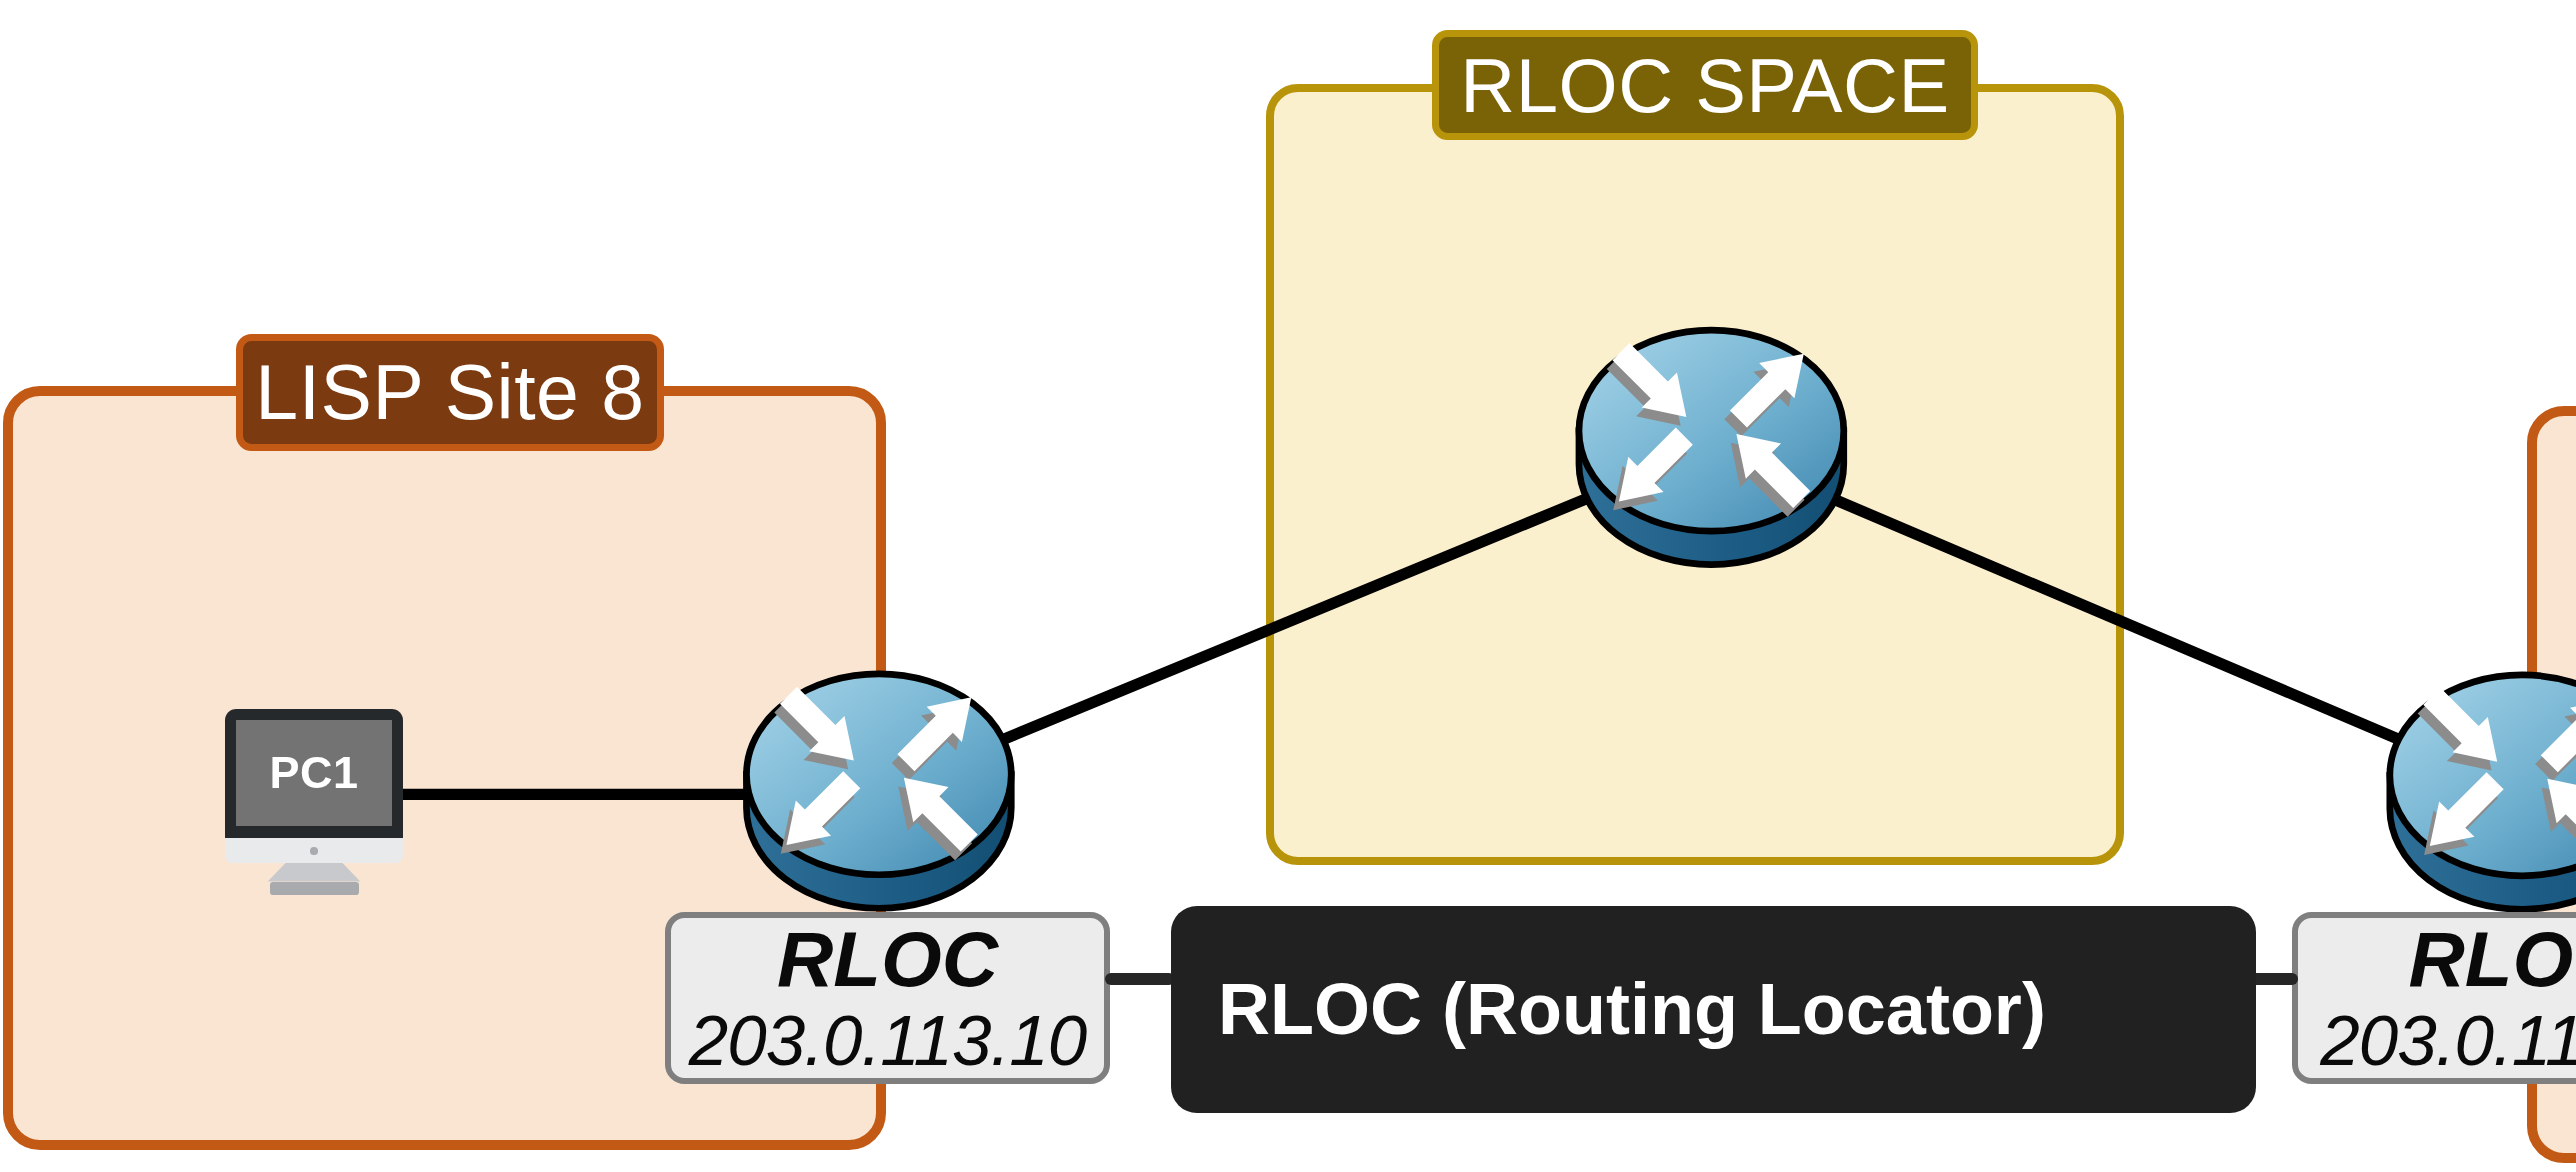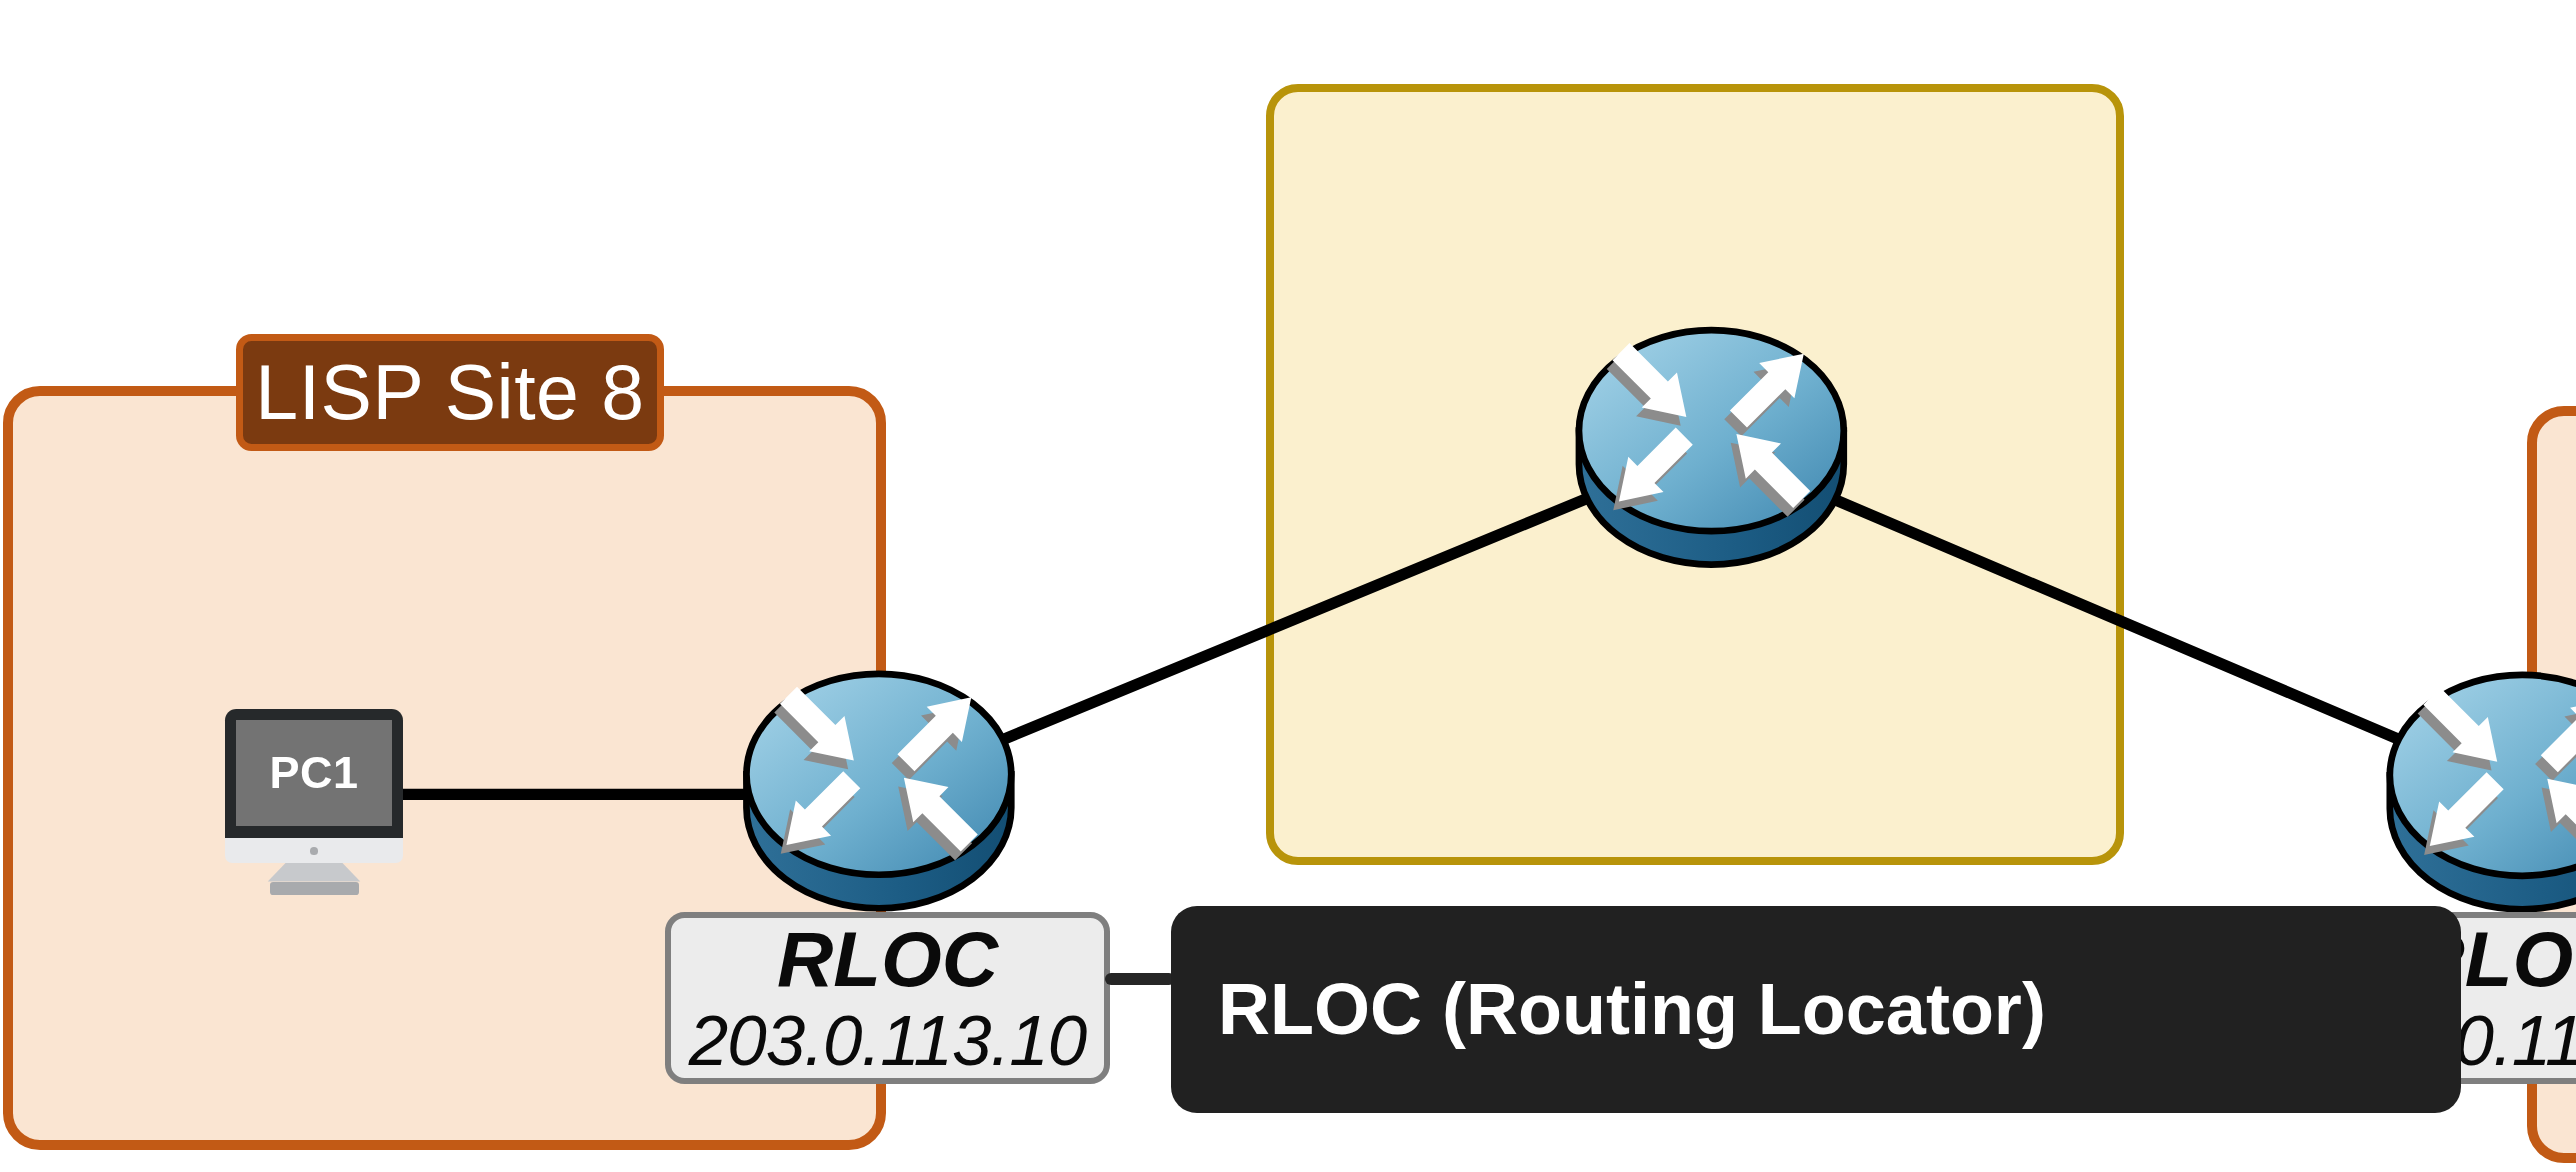--- a/index.html
+++ b/index.html
@@ -163,20 +163,23 @@
 
     <use href="#routerShape" transform="translate(1706,1535)"></use>
     <use href="#routerShape" transform="translate(3322,868)"></use>
     <use href="#routerShape" transform="translate(4896,1537)"></use>
   </svg>
 
   <div class="abs tab-label site-tab" style="left:236px;top:334px;width:414px;height:103px;">
     <span>LISP Site 8</span>
   </div>
 
+  <div class="abs tab-label space-tab" style="left:1432px;top:30px;width:532px;height:96px;">
+    <span>RLOC SPACE</span>
+  </div>
 
   <div class="abs pc" style="left:225px;top:709px;">
     <div class="bezel">
       <div class="screen">
         <span class="screen-label">PC1</span>
       </div>
     </div>
     <div class="chin">
       <div class="chin-dot"></div>
     </div>
@@ -189,18 +192,18 @@
     <span class="rloc-ip">203.0.113.10</span>
   </div>
   <div class="abs rloc-badge" style="left:2292px;top:912px;width:442px;height:160px;">
     <span class="rloc-title">RLOC</span>
     <span class="rloc-ip">203.0.113.20</span>
   </div>
 
   <div class="abs stub" style="left:1105px;top:973px;width:70px;"></div>
   <div class="abs stub" style="left:2249px;top:973px;width:49px;"></div>
 
-  <div class="abs callout" style="left:1171px;top:906px;width:1290px;height:207px;">
+  <div class="abs callout" style="left:1171px;top:906px;width:1085px;height:207px;">
     <span class="callout-title">RLOC (Routing Locator)</span>
   </div>
 
 </div>
 
 
 </body></html>

